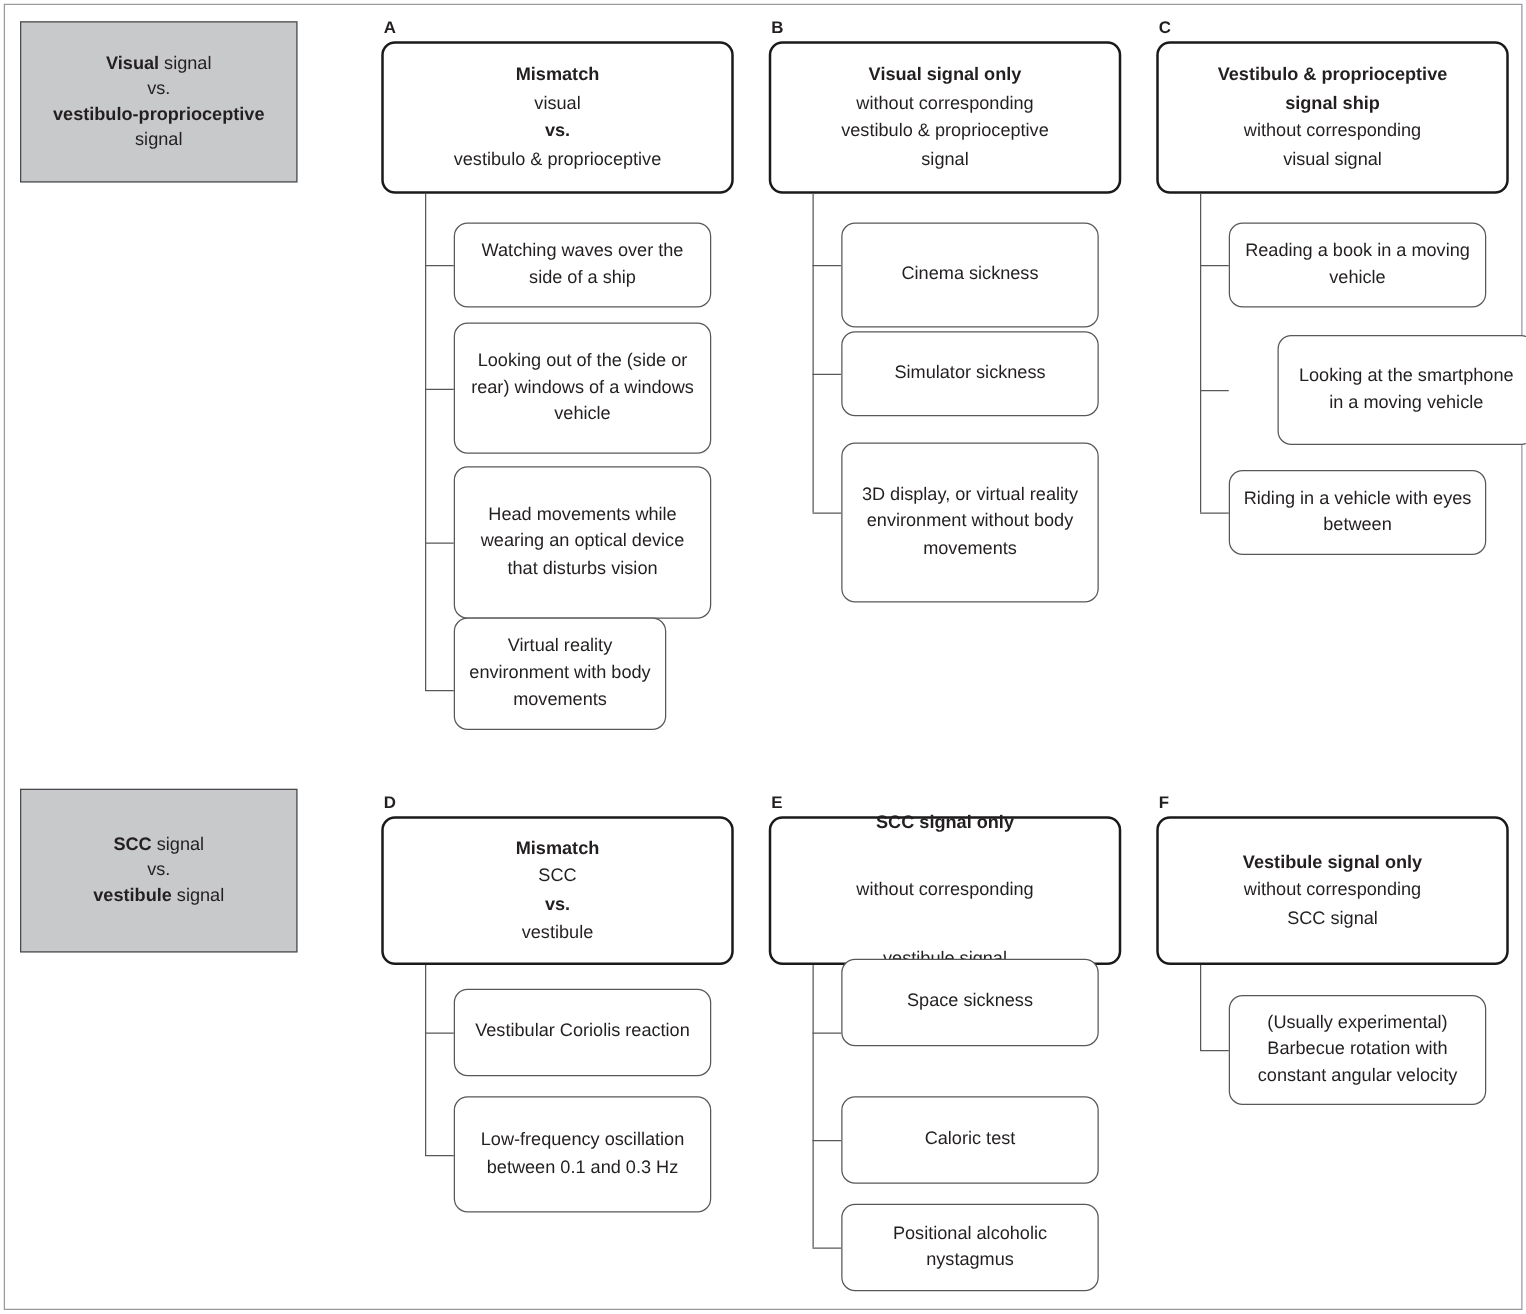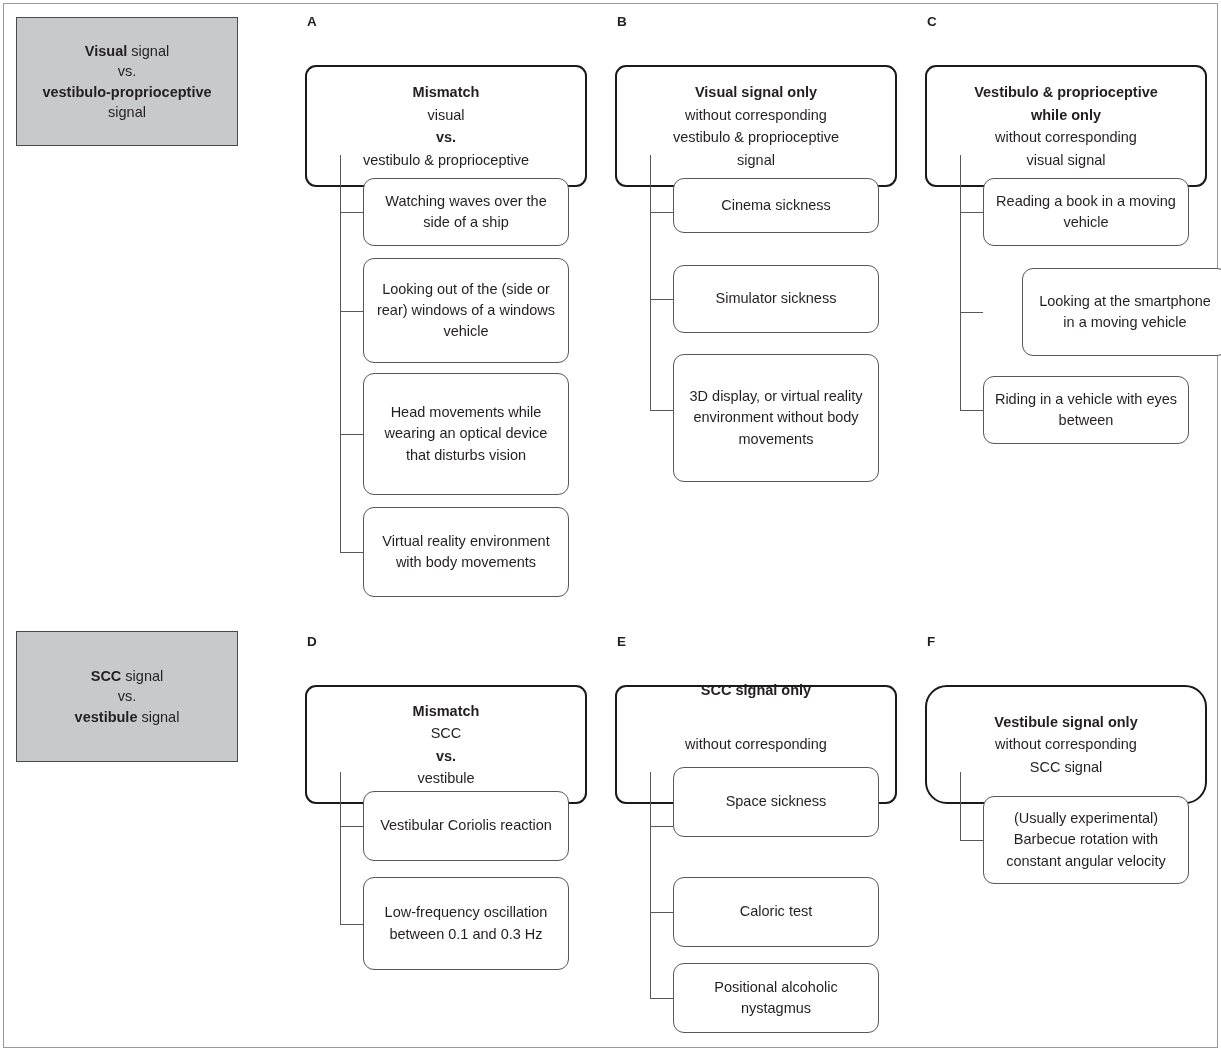--- a/index.html
+++ b/index.html
@@ -67,21 +67,20 @@
     border-radius: 11px;
     display: flex;
     flex-direction: column;
     align-items: center;
     justify-content: center;
     text-align: center;
     font-size: 14.5px;
     line-height: 1.0;
     color: #231f20;
     padding: 4px 8px;
-    margin-top: 32px;
   }
   .head-box .ln { display: block; padding: 4px 0; }
   .head-box .b  { font-weight: 700; }
 
   
   .leaf-box {
     position: absolute;
     background: #ffffff;
     border: 1.1px solid #58585b;
     border-radius: 11px;
@@ -133,49 +132,49 @@
       </div>
       <div class="conn-h" style="left: 340px; top: 212px; width: 23px;"></div>
       <div class="leaf-box" style="left: 363px; top: 258px; width: 206px; height: 105px;">
         <span>Looking out of the (side or rear) windows of a windows vehicle</span>
       </div>
       <div class="conn-h" style="left: 340px; top: 310.5px; width: 23px;"></div>
       <div class="leaf-box" style="left: 363px; top: 373px; width: 206px; height: 122px;">
         <span>Head movements while wearing an optical device that disturbs vision</span>
       </div>
       <div class="conn-h" style="left: 340px; top: 434px; width: 23px;"></div>
-      <div class="leaf-box" style="left: 363px; top: 507px; width: 206px; height: 90px;">
+      <div class="leaf-box" style="left: 363px; top: 494px; width: 170px; height: 90px;">
         <span>Virtual reality environment with body movements</span>
       </div>
       <div class="conn-h" style="left: 340px; top: 552px; width: 23px;"></div>
       <div class="conn-v" style="left: 340px; top: 155px; height: 397px;"></div>
       <div class="col-letter" style="left: 617px; top: 15px;">B</div>
       <div class="head-box" style="left: 615px; top: 33px; width: 282px; height: 122px;">
         <span class="ln"><span class="b">Visual signal only</span></span>
         <span class="ln"><span>without corresponding</span></span>
         <span class="ln"><span>vestibulo &amp; proprioceptive</span></span>
         <span class="ln"><span>signal</span></span>
       </div>
-      <div class="leaf-box" style="left: 673px; top: 178px; width: 206px; height: 55px; align-items: center;">
+      <div class="leaf-box" style="left: 673px; top: 178px; width: 206px; height: 84px; align-items: center;">
         <span>Cinema sickness</span>
       </div>
       <div class="conn-h" style="left: 650px; top: 212px; width: 23px;"></div>
       <div class="leaf-box" style="left: 673px; top: 265px; width: 206px; height: 68px; text-align: right;">
         <span>Simulator sickness</span>
       </div>
       <div class="conn-h" style="left: 650px; top: 299px; width: 23px;"></div>
       <div class="leaf-box" style="left: 673px; top: 354px; width: 206px; height: 128px;">
         <span>3D display, or virtual reality environment without body movements</span>
       </div>
       <div class="conn-h" style="left: 650px; top: 410px; width: 23px;"></div>
       <div class="conn-v" style="left: 650px; top: 155px; height: 255px;"></div>
       <div class="col-letter" style="left: 927px; top: 15px;">C</div>
       <div class="head-box" style="left: 925px; top: 33px; width: 282px; height: 122px;">
         <span class="ln"><span class="b">Vestibulo &amp; proprioceptive</span></span>
-        <span class="ln"><span class="b">while only</span></span>
+        <span class="ln"><span class="b">signal ship</span></span>
         <span class="ln"><span>without corresponding</span></span>
         <span class="ln"><span>visual signal</span></span>
       </div>
       <div class="leaf-box" style="left: 983px; top: 178px; width: 206px; height: 68px;">
         <span>Reading a book in a moving vehicle</span>
       </div>
       <div class="conn-h" style="left: 960px; top: 212px; width: 23px;"></div>
       <div class="leaf-box" style="left: 1022px; top: 268px; width: 206px; height: 88px;">
         <span>Looking at the smartphone in a moving vehicle</span>
       </div>
@@ -214,21 +213,21 @@
       <div class="leaf-box" style="left: 673px; top: 877px; width: 206px; height: 70px;">
         <span>Caloric test</span>
       </div>
       <div class="conn-h" style="left: 650px; top: 912px; width: 23px;"></div>
       <div class="leaf-box" style="left: 673px; top: 963px; width: 206px; height: 70px;">
         <span>Positional alcoholic nystagmus</span>
       </div>
       <div class="conn-h" style="left: 650px; top: 998px; width: 23px;"></div>
       <div class="conn-v" style="left: 650px; top: 772px; height: 226px;"></div>
       <div class="col-letter" style="left: 927px; top: 635px;">F</div>
-      <div class="head-box" style="left: 925px; top: 653px; width: 282px; height: 119px; border-radius: 22px;">
+      <div class="head-box" style="left: 925px; top: 653px; width: 282px; height: 119px;">
         <span class="ln"><span class="b">Vestibule signal only</span></span>
         <span class="ln"><span>without corresponding</span></span>
         <span class="ln"><span>SCC signal</span></span>
       </div>
       <div class="leaf-box" style="left: 983px; top: 796px; width: 206px; height: 88px;">
         <span>(Usually experimental) Barbecue rotation with constant angular velocity</span>
       </div>
       <div class="conn-h" style="left: 960px; top: 840px; width: 23px;"></div>
       <div class="conn-v" style="left: 960px; top: 772px; height: 68px;"></div>
     </div>

